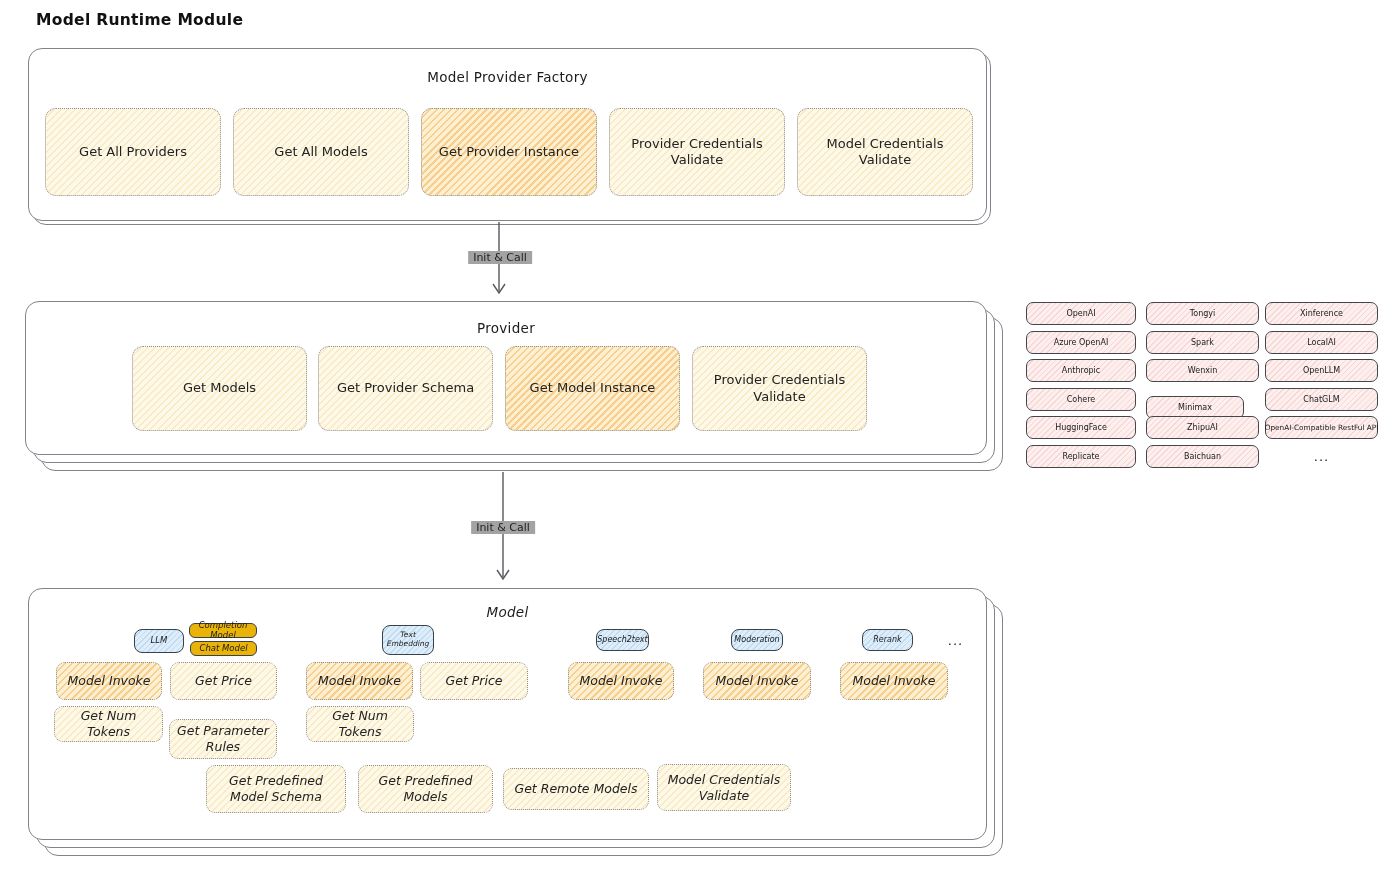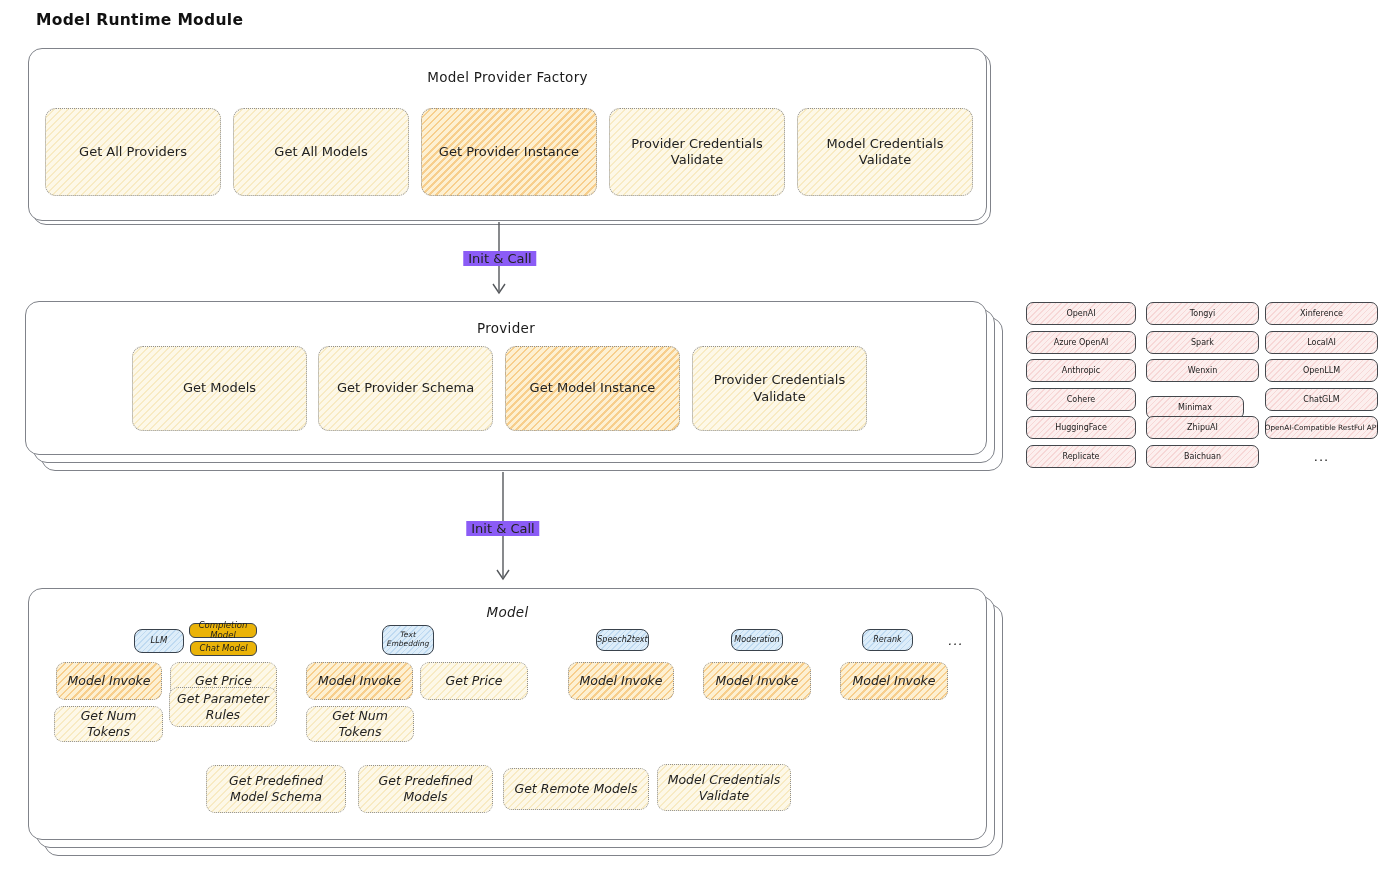--- a/index.html
+++ b/index.html
@@ -56,22 +56,22 @@
     background:
       repeating-linear-gradient(135deg, rgba(235,160,160,.30) 0 1px, rgba(0,0,0,0) 1px 4px),
       #fcefee;
   }
   .pill.tiny{font-size:7.3px;}
   .ellipsis{
     position:absolute;font-size:13px;color:#222;letter-spacing:1px;
     display:flex;align-items:center;justify-content:center;
   }
   .arrow-label{
-    position:absolute;transform:translateX(-50%);background:#8b5cf6;
-    padding:0 5px;font-size:13px;color:#222;white-space:nowrap;
+    position:absolute;transform:translateX(-50%);background:#a3a3a3;
+    padding:0 5px;font-size:11px;color:#222;white-space:nowrap;
   }
 </style>
 </head>
 <body>
 
 <div class="abs diagram-title" style="left:36px;top:11px;">Model Runtime Module</div>
 
 <div class="stack" style="left:32px;top:52px;width:957px;height:171px;"></div>
 <div class="box-main" style="left:28px;top:48px;width:957px;height:171px;">
   <div class="section-title" style="top:20px;">Model Provider Factory</div>
@@ -141,20 +141,20 @@
 
   <div class="btn sm orange" style="left:27px;top:73px;width:106px;height:38px;">Model Invoke</div>
   <div class="btn sm yellow" style="left:141px;top:73px;width:107px;height:38px;">Get Price</div>
   <div class="btn sm orange" style="left:277px;top:73px;width:107px;height:38px;">Model Invoke</div>
   <div class="btn sm yellow" style="left:391px;top:73px;width:108px;height:38px;">Get Price</div>
   <div class="btn sm orange" style="left:539px;top:73px;width:106px;height:38px;">Model Invoke</div>
   <div class="btn sm orange" style="left:674px;top:73px;width:108px;height:38px;">Model Invoke</div>
   <div class="btn sm orange" style="left:811px;top:73px;width:108px;height:38px;">Model Invoke</div>
 
   <div class="btn sm yellow" style="left:25px;top:117px;width:109px;height:36px;">Get Num Tokens</div>
-  <div class="btn sm yellow" style="left:140px;top:98px;width:108px;height:40px;">Get Parameter Rules</div>
+  <div class="btn sm yellow" style="left:140px;top:130px;width:108px;height:40px;">Get Parameter Rules</div>
   <div class="btn sm yellow" style="left:277px;top:117px;width:108px;height:36px;">Get Num Tokens</div>
 
   <div class="btn sm yellow" style="left:177px;top:176px;width:140px;height:48px;">Get Predefined Model Schema</div>
   <div class="btn sm yellow" style="left:329px;top:176px;width:135px;height:48px;">Get Predefined Models</div>
   <div class="btn sm yellow" style="left:474px;top:179px;width:146px;height:42px;text-align:right;">Get Remote Models</div>
   <div class="btn sm yellow" style="left:628px;top:175px;width:134px;height:47px;">Model Credentials Validate</div>
 </div>
 
 </body></html>

